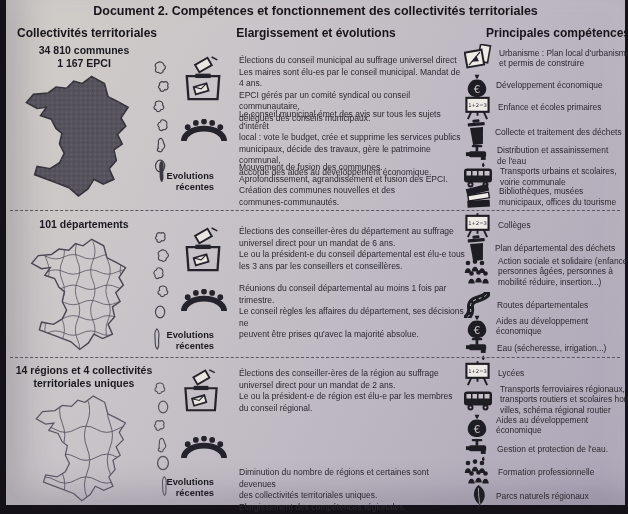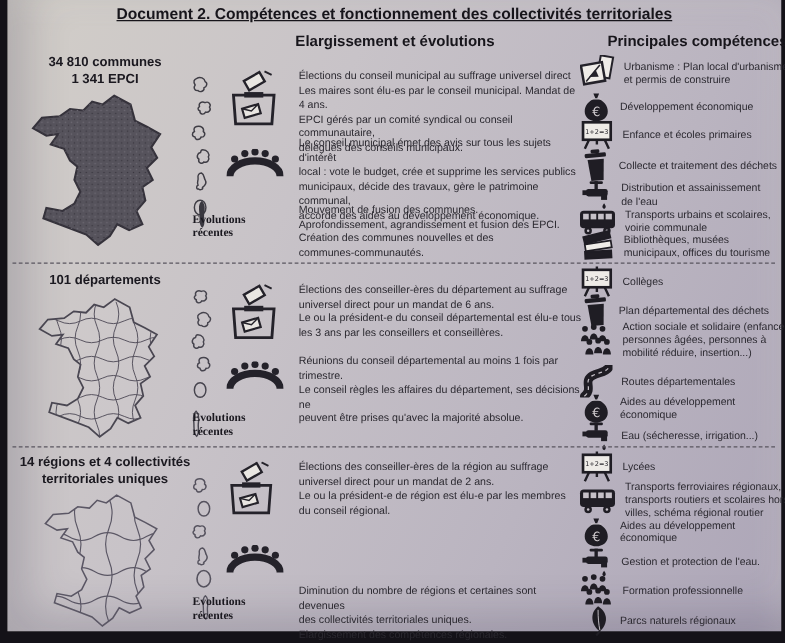--- a/index.html
+++ b/index.html
@@ -3,28 +3,28 @@
 <meta charset="utf-8">
 <style>
   html,body{margin:0;padding:0;background:#141218;}
   .stage{position:relative;width:628px;height:514px;background:#141218;overflow:hidden;
          font-family:"Liberation Sans",sans-serif;}
   .paper{position:absolute;left:6px;top:0;width:619px;height:505px;
          background:linear-gradient(115deg,#d2cec8 0%,#c8c3c8 35%,#bab4c0 70%,#aca5b7 100%);
          box-shadow:inset 16px -12px 34px rgba(40,35,65,.20), inset -8px 8px 20px rgba(255,255,242,.14);
          color:#26242a;}
   .abs{position:absolute;}
-  .title{left:0;top:4px;width:619px;text-align:center;font-size:12.5px;font-weight:bold;color:#17151b;text-decoration:underline;}
+  .title{left:0;top:4px;width:619px;text-align:center;font-size:12.5px;font-weight:bold;color:#17151b;}
   .colhead{font-size:12px;font-weight:bold;color:#17151b;text-align:center;top:26px;}
   .ch-left{left:6px;width:150px;}
   .ch-mid{left:195px;width:230px;}
   .ch-right{left:466px;width:172px;}
   .stat{font-size:10.5px;font-weight:bold;color:#1b1920;text-align:center;white-space:pre-line;line-height:13px;}
   .mtext{font-size:8.5px;line-height:11.6px;color:#2b2930;white-space:pre-line;width:226px;}
-  .evlabel{font-size:9.3px;font-weight:bold;color:#1b1920;text-align:left;line-height:10.5px;width:60px;font-family:Liberation Serif, serif;}
+  .evlabel{font-size:9.3px;font-weight:bold;color:#1b1920;text-align:right;line-height:10.5px;width:60px;}
   .ritem{position:absolute;display:flex;align-items:center;gap:7px;}
   .ritem .lab{font-size:8.4px;line-height:10.4px;color:#2b2930;white-space:pre-line;width:136px;}
   .ricon{flex:0 0 auto;}
   .dash{border-top:1.6px dashed #59555f;height:0;left:4px;width:610px;}
   svg{display:block;}
 </style>
 </head>
 <body>
 
 <svg width="0" height="0" style="position:absolute" xmlns="http://www.w3.org/2000/svg" xmlns:xlink="http://www.w3.org/1999/xlink" aria-hidden="true">
@@ -189,25 +189,26 @@
         <ellipse cx="7" cy="8" rx="5.4" ry="6.6" fill="none" stroke="currentColor" stroke-width="1.3"></ellipse>
       </symbol>
   </defs>
 </svg>
 
 <div class="stage">
   <div class="paper">
 
     <div class="abs title">Document 2. Compétences et fonctionnement des collectivités territoriales</div>
 
+    <div class="abs colhead ch-left">Collectivités territoriales</div>
     <div class="abs colhead ch-mid">Elargissement et évolutions</div>
     <div class="abs colhead ch-right">Principales compétences</div>
 
     <div class="abs stat" style="left:8px;top:44px;width:140px;">34 810 communes</div>
-    <div class="abs stat" style="left:8px;top:57px;width:140px;">1 341 EPCI</div>
+    <div class="abs stat" style="left:8px;top:57px;width:140px;">1 167 EPCI</div>
 
     <svg class="abs" style="left:16px;top:73px;" width="120" height="130" viewBox="0 0 100 110">
       <path d="M58 3 L50 9 L43 7 L37 13 L28 12 L21 17 L9 18 L3 25 L12 30 L20 29 L15 36 L24 39 L28 47 L33 51 L31 60 L35 68 L31 76 L23 81 L12 79 L10 86 L26 92 L39 97 L47 104 L55 98 L60 90 L68 94 L77 90 L73 81 L79 74 L77 65 L84 60 L80 52 L87 45 L83 38 L89 29 L80 24 L72 20 L69 9 Z" fill="#56535c" stroke="#35323b" stroke-width="1.4"></path>
       <g clip-path="url(#clipFrance)">
           <rect width="100" height="110" fill="url(#grainPat)"></rect>
         </g>
     </svg>
 
     <svg class="abs" style="left:145px;top:60px;color:#3f3d45;" width="24" height="120">
       <use href="#sym-blob1" xlink:href="#sym-blob1" x="2" y="0" width="16" height="16"></use>

